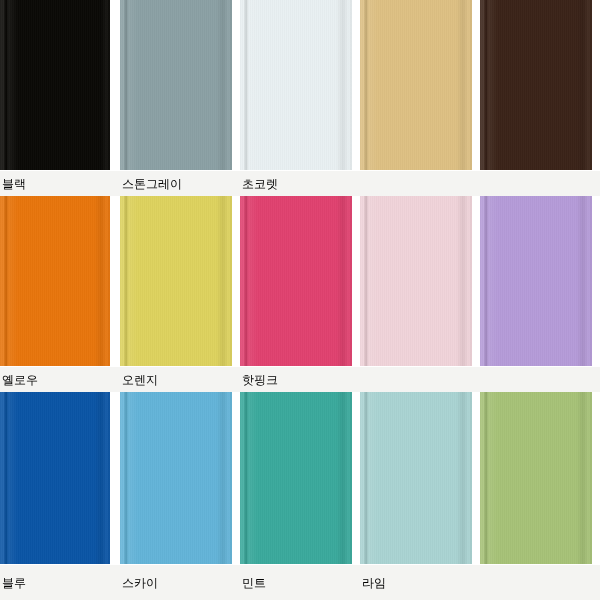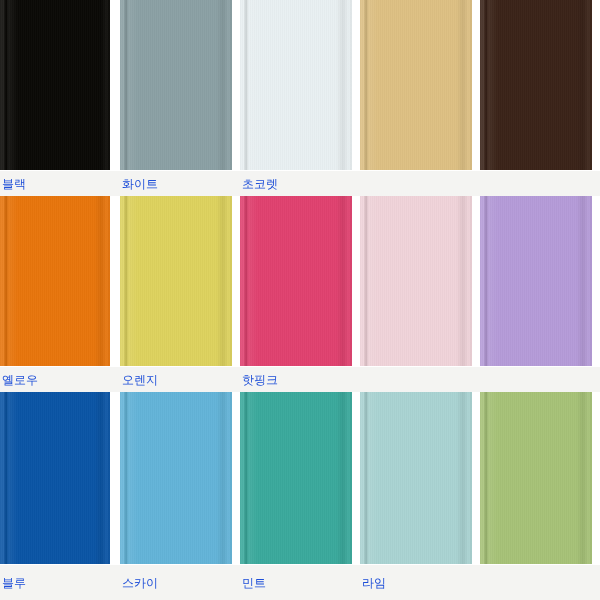--- a/index.html
+++ b/index.html
@@ -110,21 +110,21 @@
   .label-cell {
     width: 120px;
     height: 100%;
     box-sizing: border-box;
     display: flex;
     align-items: center;
     padding-left: 2px;
   }
   .label-text {
     font-size: 12px;
-    color: #1d4ed8;
+    color: #000000;
     letter-spacing: 0px;
     white-space: nowrap;
     line-height: 1;
   }
 </style>
 </head>
 <body>
 
 <div id="swatch-chart">
 
@@ -164,21 +164,21 @@
           <div class="swatch-sheen"></div>
           <div class="swatch-texture"></div>
         </div>
       </div>
     </div>
     <div class="row-labels">
       <div class="label-cell">
         <span class="label-text">블랙</span>
       </div>
       <div class="label-cell">
-        <span class="label-text">화이트</span>
+        <span class="label-text">스톤그레이</span>
       </div>
       <div class="label-cell">
         <span class="label-text">초코렛</span>
       </div>
     </div>
   </div>
 
   <div class="swatch-row row-1">
     <div class="row-swatches">
       <div class="swatch-cell first">

